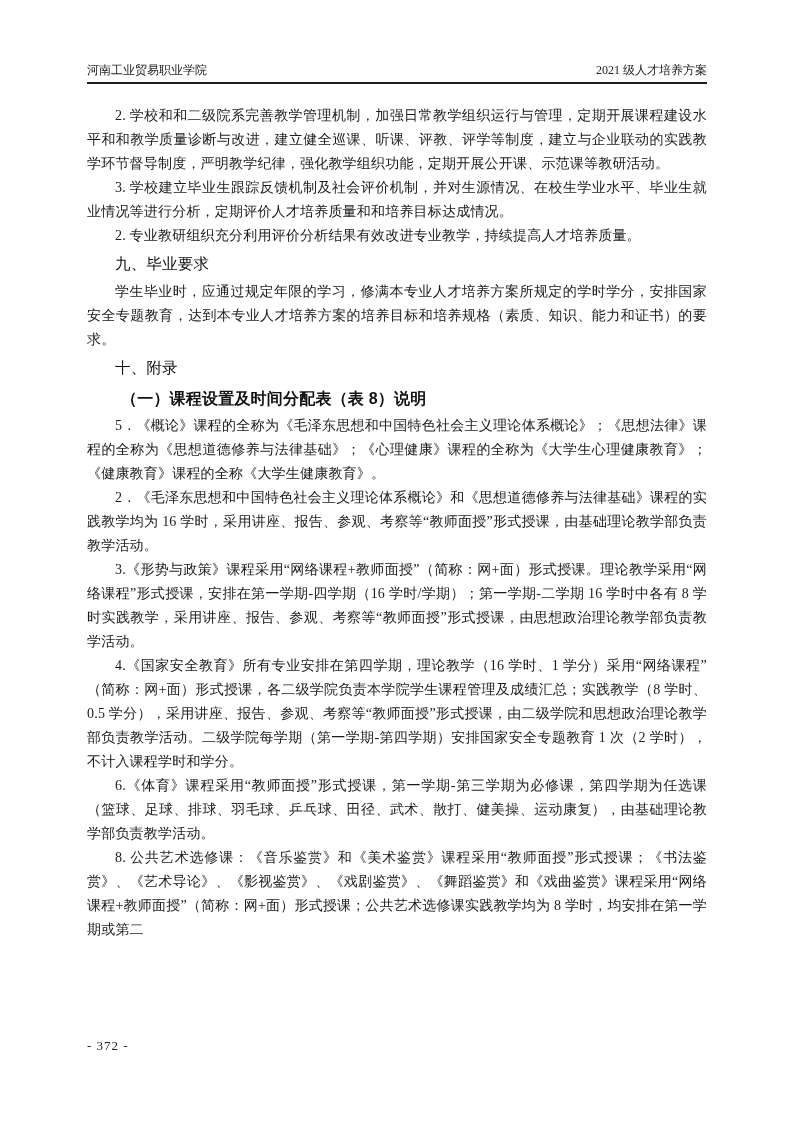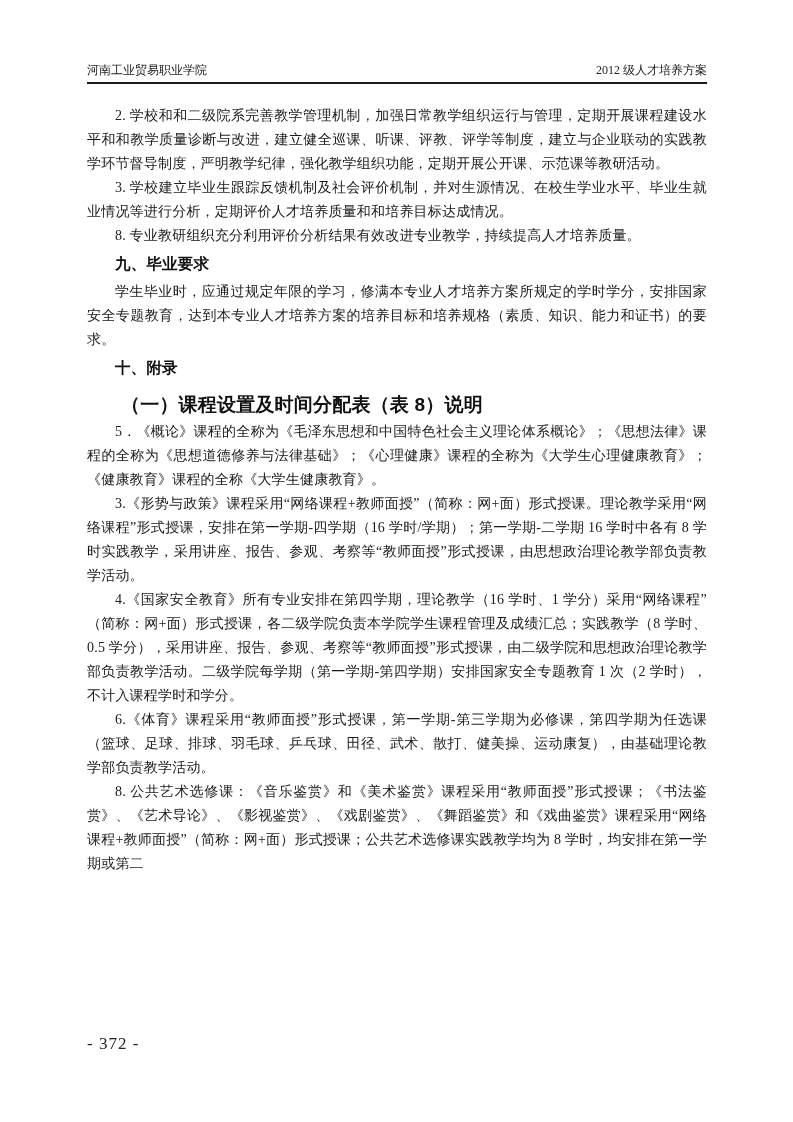--- a/index.html
+++ b/index.html
@@ -36,64 +36,65 @@
     line-height: 24px;
     text-align: justify;
     letter-spacing: 0.2px;
   }
   .page-body p.p {
     margin: 0;
     text-indent: 28px;
   }
   .page-body h2.h1 {
     font-size: 15.5px;
-    font-weight: bold;
+    font-weight: normal;
     font-family: "Liberation Sans", "DejaVu Sans", sans-serif;
     color: #111111;
     margin: 4px 0 4px 0;
     padding-left: 28px;
     line-height: 24px;
   }
   .page-body h3.h2 {
-    font-size: 19px;
+    font-size: 16px;
     font-weight: bold;
     font-family: "Liberation Sans", "DejaVu Sans", sans-serif;
     color: #111111;
-    margin: 13px 0 3px 0;
+    margin: 7px 0 3px 0;
     padding-left: 34px;
     line-height: 24px;
   }
   .page-footer {
     position: absolute;
     left: 87px;
     bottom: 68px;
-    font-size: 17px;
+    font-size: 13px;
     color: #222222;
     letter-spacing: 1px;
   }
 </style>
 </head>
 <body>
 
 <div class="page">
   <header class="page-header">
     <span class="header-left">河南工业贸易职业学院</span>
-    <span class="header-right">2012 级人才培养方案</span>
+    <span class="header-right">2021 级人才培养方案</span>
   </header>
 
   <main class="page-body" id="page-body">
 
   <p class="p">2. 学校和和二级院系完善教学管理机制，加强日常教学组织运行与管理，定期开展课程建设水平和和教学质量诊断与改进，建立健全巡课、听课、评教、评学等制度，建立与企业联动的实践教学环节督导制度，严明教学纪律，强化教学组织功能，定期开展公开课、示范课等教研活动。</p>
       <p class="p">3. 学校建立毕业生跟踪反馈机制及社会评价机制，并对生源情况、在校生学业水平、毕业生就业情况等进行分析，定期评价人才培养质量和和培养目标达成情况。</p>
-      <p class="p">8. 专业教研组织充分利用评价分析结果有效改进专业教学，持续提高人才培养质量。</p>
+      <p class="p">2. 专业教研组织充分利用评价分析结果有效改进专业教学，持续提高人才培养质量。</p>
       <h2 class="h1">九、毕业要求</h2>
       <p class="p">学生毕业时，应通过规定年限的学习，修满本专业人才培养方案所规定的学时学分，安排国家安全专题教育，达到本专业人才培养方案的培养目标和培养规格（素质、知识、能力和证书）的要求。</p>
       <h2 class="h1">十、附录</h2>
       <h3 class="h2">（一）课程设置及时间分配表（表 8）说明</h3>
       <p class="p">5．《概论》课程的全称为《毛泽东思想和中国特色社会主义理论体系概论》；《思想法律》课程的全称为《思想道德修养与法律基础》；《心理健康》课程的全称为《大学生心理健康教育》；《健康教育》课程的全称《大学生健康教育》。</p>
+      <p class="p">2．《毛泽东思想和中国特色社会主义理论体系概论》和《思想道德修养与法律基础》课程的实践教学均为 16 学时，采用讲座、报告、参观、考察等“教师面授”形式授课，由基础理论教学部负责教学活动。</p>
       <p class="p">3.《形势与政策》课程采用“网络课程+教师面授”（简称：网+面）形式授课。理论教学采用“网络课程”形式授课，安排在第一学期-四学期（16 学时/学期）；第一学期-二学期 16 学时中各有 8 学时实践教学，采用讲座、报告、参观、考察等“教师面授”形式授课，由思想政治理论教学部负责教学活动。</p>
       <p class="p">4.《国家安全教育》所有专业安排在第四学期，理论教学（16 学时、1 学分）采用“网络课程”（简称：网+面）形式授课，各二级学院负责本学院学生课程管理及成绩汇总；实践教学（8 学时、0.5 学分），采用讲座、报告、参观、考察等“教师面授”形式授课，由二级学院和思想政治理论教学部负责教学活动。二级学院每学期（第一学期-第四学期）安排国家安全专题教育 1 次（2 学时），不计入课程学时和学分。</p>
       <p class="p">6.《体育》课程采用“教师面授”形式授课，第一学期-第三学期为必修课，第四学期为任选课（篮球、足球、排球、羽毛球、乒乓球、田径、武术、散打、健美操、运动康复），由基础理论教学部负责教学活动。</p>
       <p class="p">8. 公共艺术选修课：《音乐鉴赏》和《美术鉴赏》课程采用“教师面授”形式授课；《书法鉴赏》、《艺术导论》、《影视鉴赏》、《戏剧鉴赏》、《舞蹈鉴赏》和《戏曲鉴赏》课程采用“网络课程+教师面授”（简称：网+面）形式授课；公共艺术选修课实践教学均为 8 学时，均安排在第一学期或第二</p>
     </main>
 
   <footer class="page-footer">
     <span>- 372 -</span>
   </footer>
 </div>

